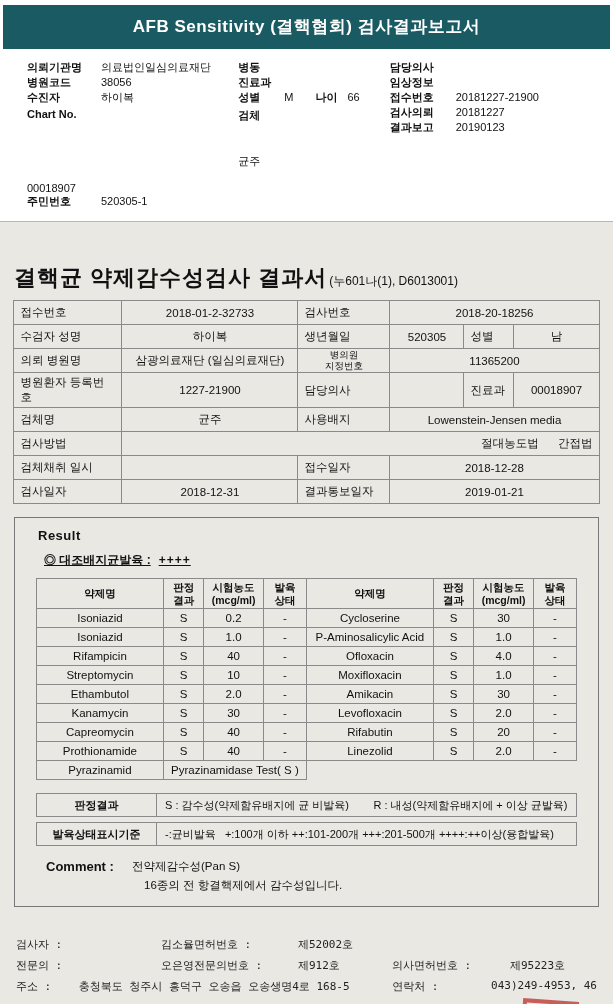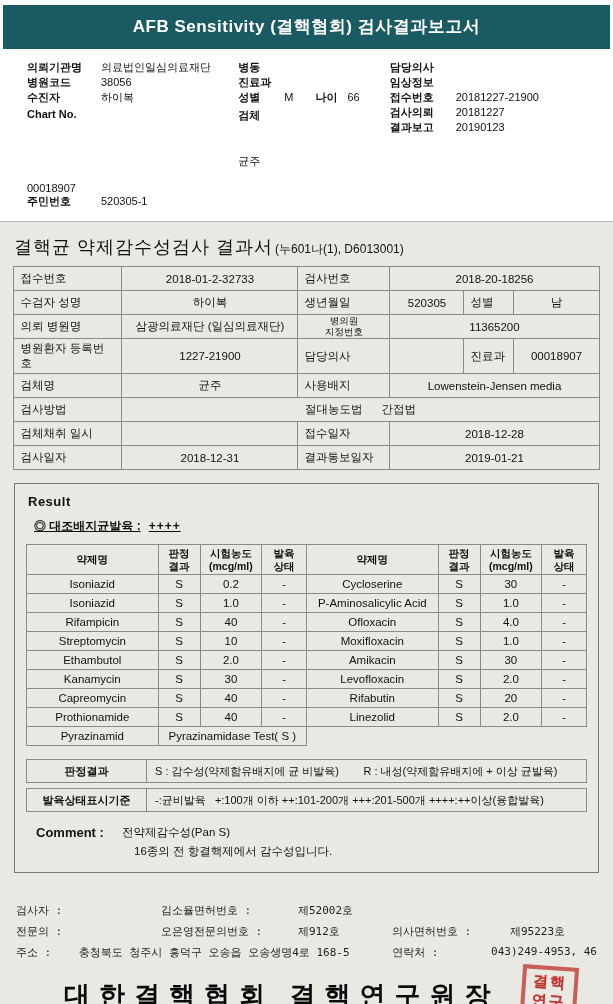--- a/index.html
+++ b/index.html
@@ -24,32 +24,32 @@
   .pcol2 { width: 152px; }
   .pcol3 { width: 215px; }
   .prow  { display: flex; align-items: baseline; min-height: 13px; }
   .plabel { font-weight: bold; flex: 0 0 74px; }
   .pcol2 .plabel { flex-basis: 46px; }
   .pcol3 .plabel { flex-basis: 66px; }
   .plabel2 { font-weight: bold; margin: 0 10px 0 22px; }
   .gap-row { margin-top: 3px; flex-direction: column; }
   
   .sec-title { margin: 13px 0 7px 14px; display: flex; align-items: baseline; }
-  .sec-title .big { font-size: 18px; font-weight: normal; letter-spacing: 1px; }
+  .sec-title .big { font-size: 22px; font-weight: bold; letter-spacing: 1px; margin-top: 28px; }
   .sec-title .small { font-size: 12px; margin-left: 2px; }
   
   table { border-collapse: collapse; }
   .detail { width: 585px; margin: 0 auto; font-size: 11.5px; table-layout: fixed; }
   .detail td { border: 1px solid #8a8a8a; height: 24px; padding: 2px 6px; overflow: hidden; }
   .detail .lb { text-align: left; }
   .detail .vl { text-align: center; }
   .detail .sm { font-size: 9.5px; text-align: center; line-height: 1.1; white-space: pre-line; padding: 1px 2px; }
-  .detail .pre { white-space: pre; text-align: center; }
-  
-  .resultbox { border: 1px solid #777; margin: 13px 14px 0; padding: 9px 11px 13px; }
+  .detail .pre { white-space: pre; text-align: right; }
+  
+  .resultbox { border: 1px solid #777; margin: 13px 14px 0; padding: 9px 21px 13px; }
   .res-title { font-size: 13px; font-weight: bold; margin: 1px 0 9px 2px; letter-spacing: .5px; }
   .control { font-size: 12px; font-weight: bold; margin: 0 0 9px 8px; text-decoration: underline; }
   .control .cv { margin-left: 8px; letter-spacing: 1px; }
   .drugtbl { width: 100%; font-size: 11.5px; table-layout: fixed; }
   .drugtbl th, .drugtbl td { border: 1px solid #8a8a8a; text-align: center; height: 19px; padding: 1px 2px; overflow: hidden; }
   .drugtbl th { font-size: 10.5px; font-weight: bold; white-space: pre-line; line-height: 1.15; height: 30px; }
   .drugtbl .cell-empty { border: none; }
   
   .legend { width: 100%; margin-top: 13px; font-size: 11px; table-layout: fixed; }
   .legend + .legend { margin-top: 5px; }

